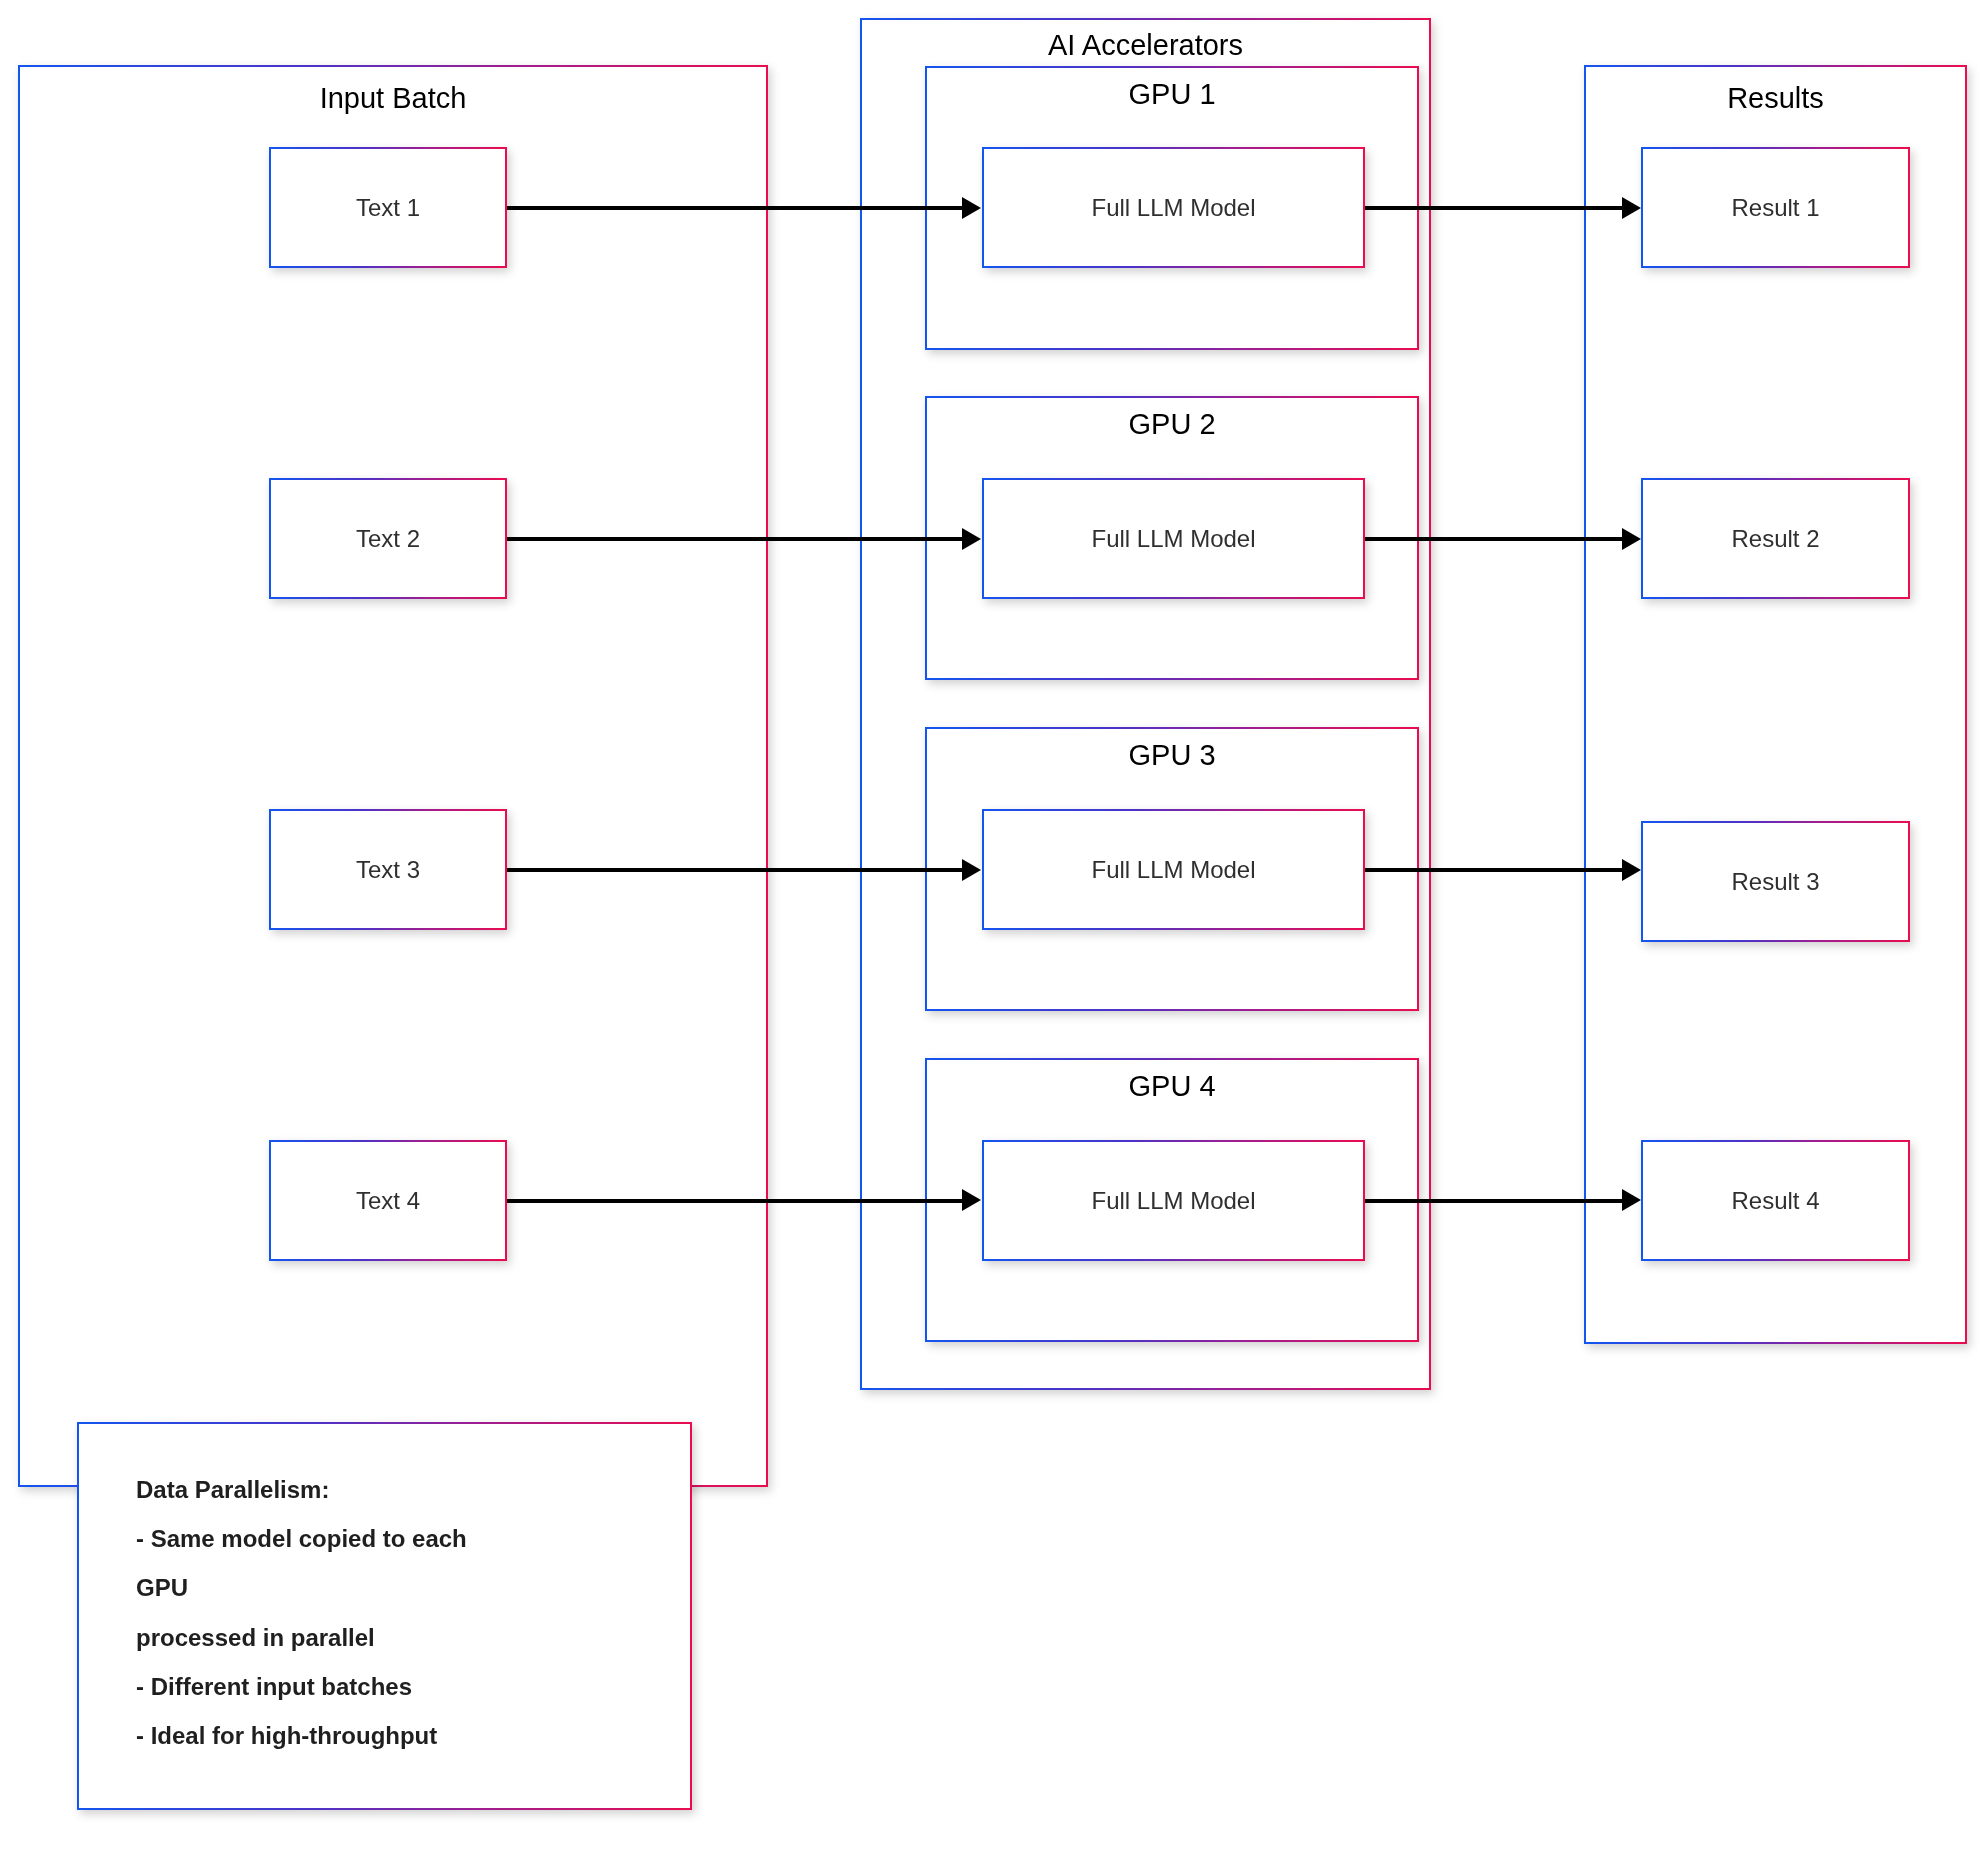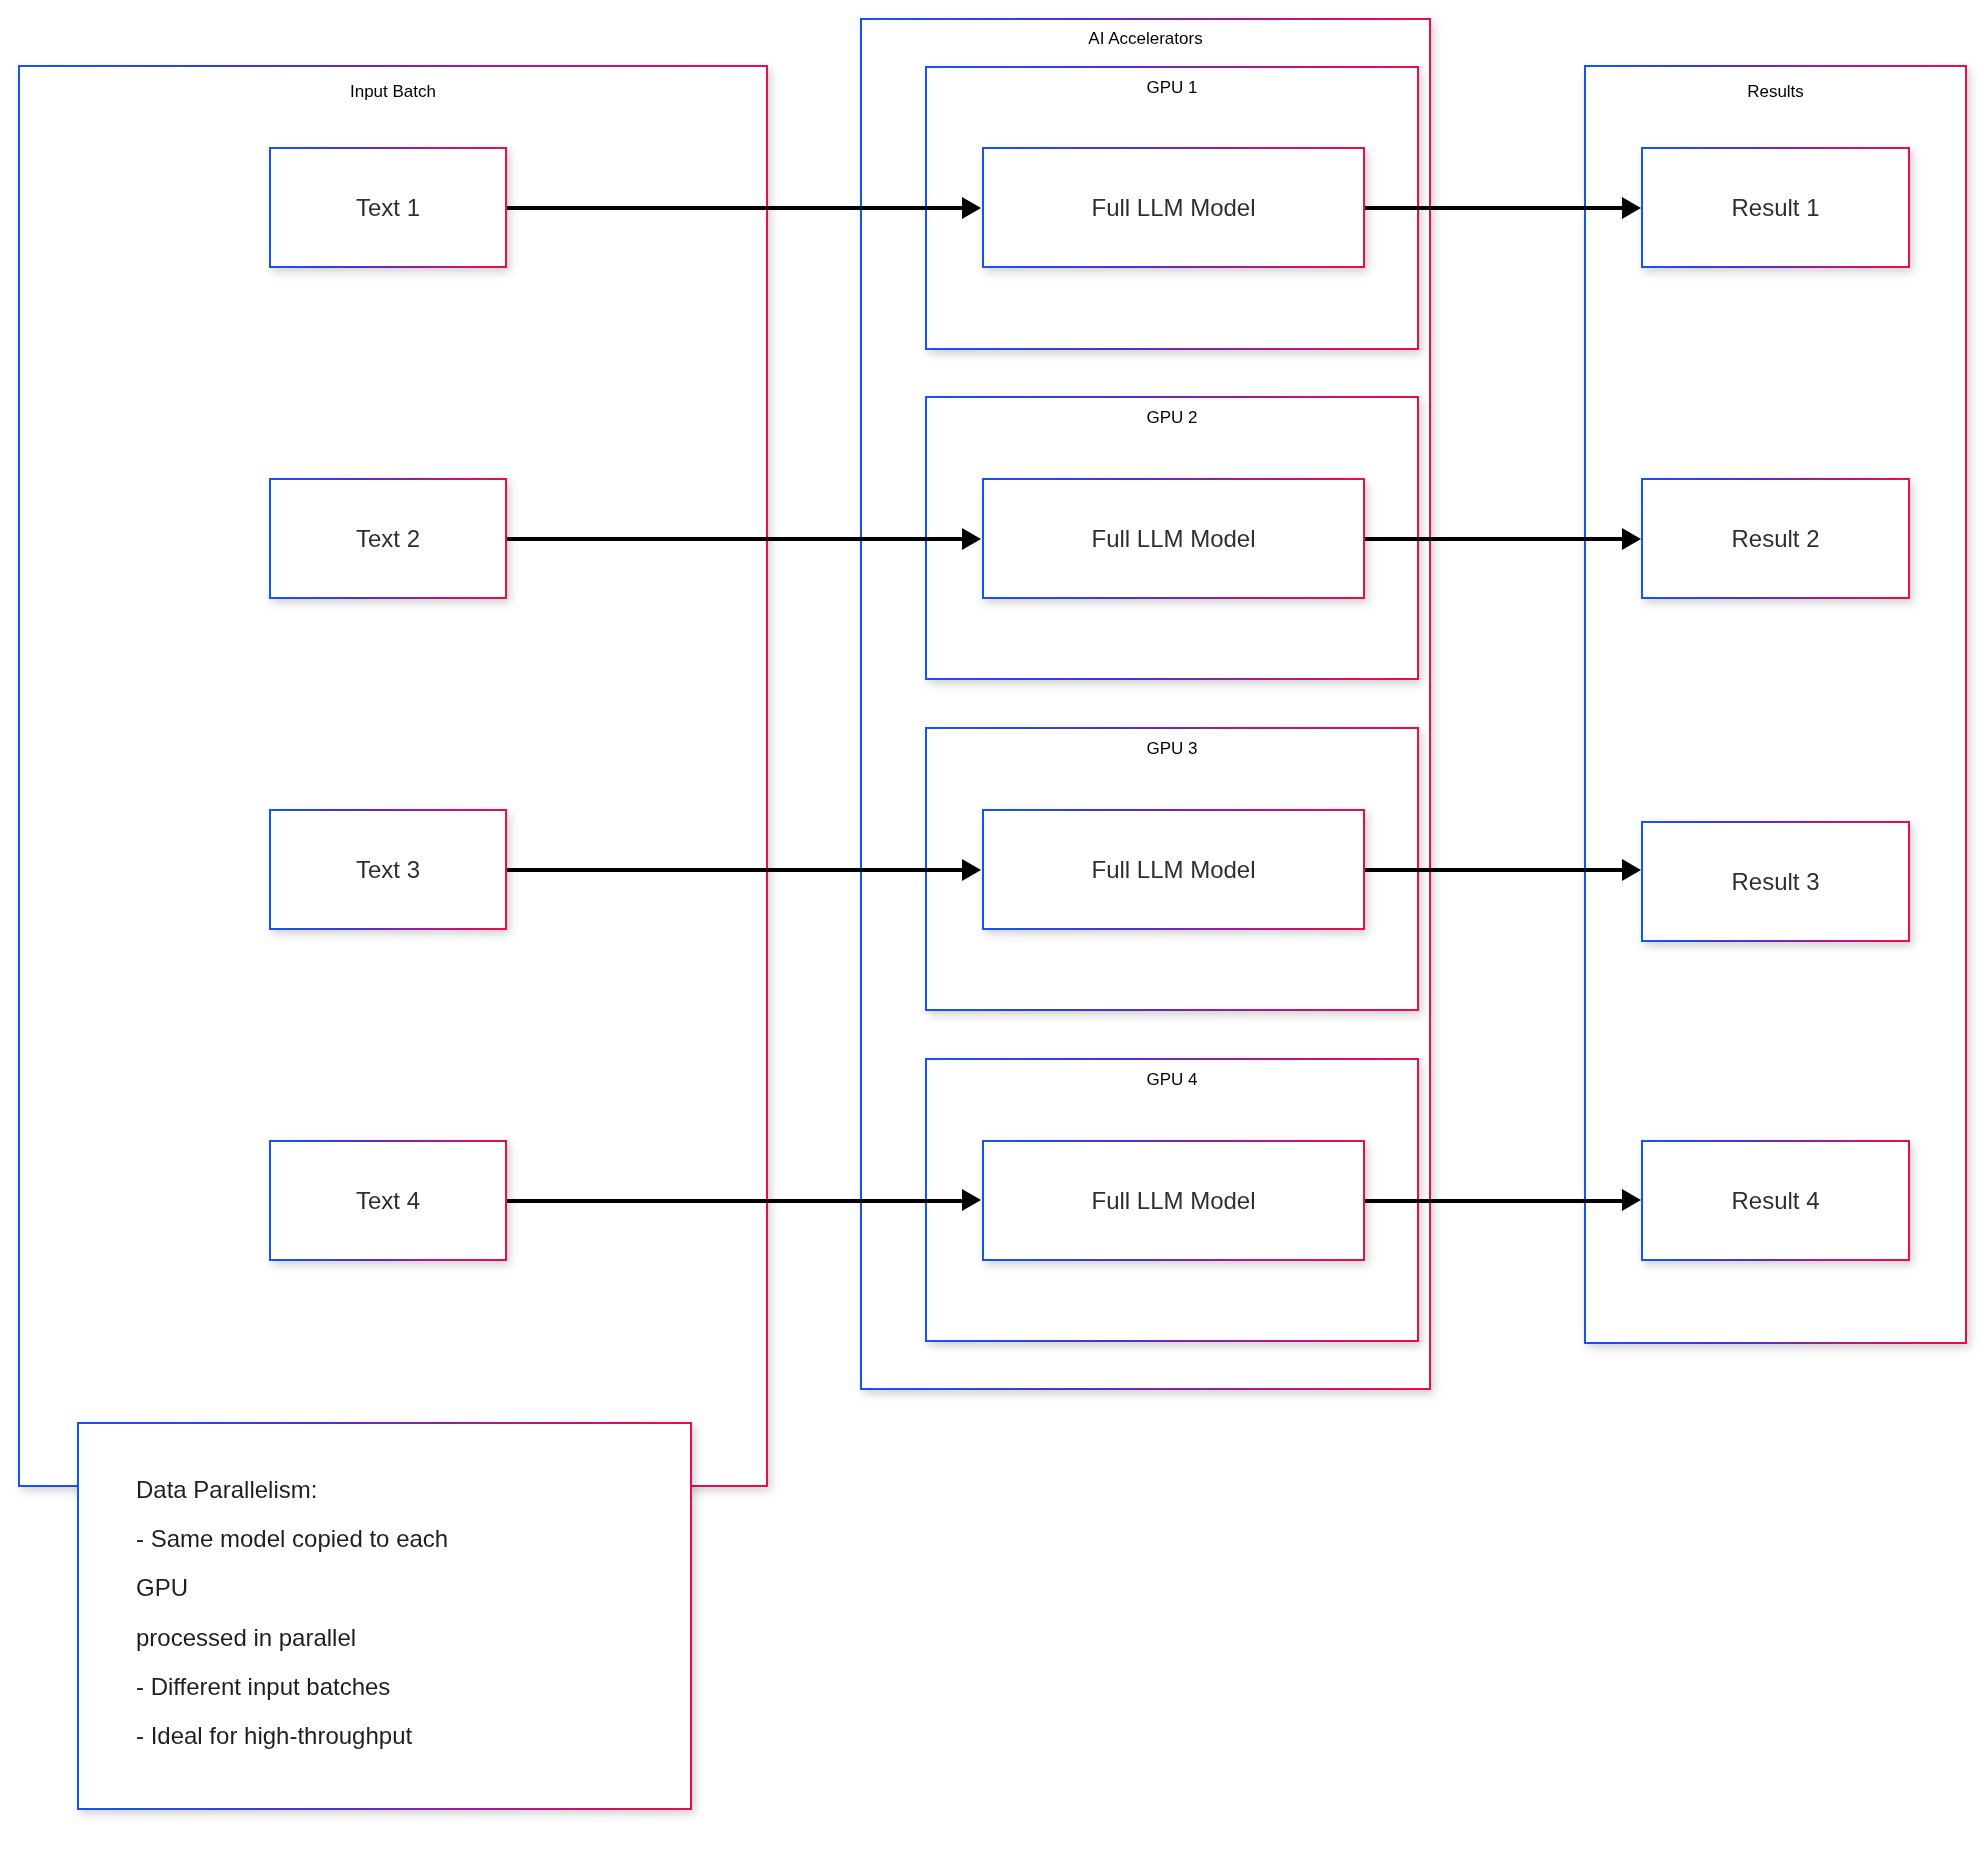--- a/index.html
+++ b/index.html
@@ -32,21 +32,21 @@
     border-width: 2.1px;
   }
 
   
   .container-label {
     position: absolute;
     left: 0;
     right: 0;
     text-align: center;
     color: #000000;
-    font-size: 17px;
+    font-size: 29px;
     line-height: 1.1;
     white-space: nowrap;
     pointer-events: none;
   }
   .node-label {
     position: absolute;
     left: 0;
     right: 0;
     top: 50%;
     transform: translateY(-50%);
@@ -63,20 +63,21 @@
     position: absolute;
     left: 57px;
     top: 41px;
     right: 31px;
     color: #1f1f1f;
     font-size: 24px;
     line-height: 2.05;
   }
   .legend-body div {
     white-space: pre-wrap;
+    font-weight: bold;
   }
 
   
   .arrow-line {
     position: absolute;
     height: 3.6px;
     background: #000000;
   }
   .arrow-head {
     position: absolute;

